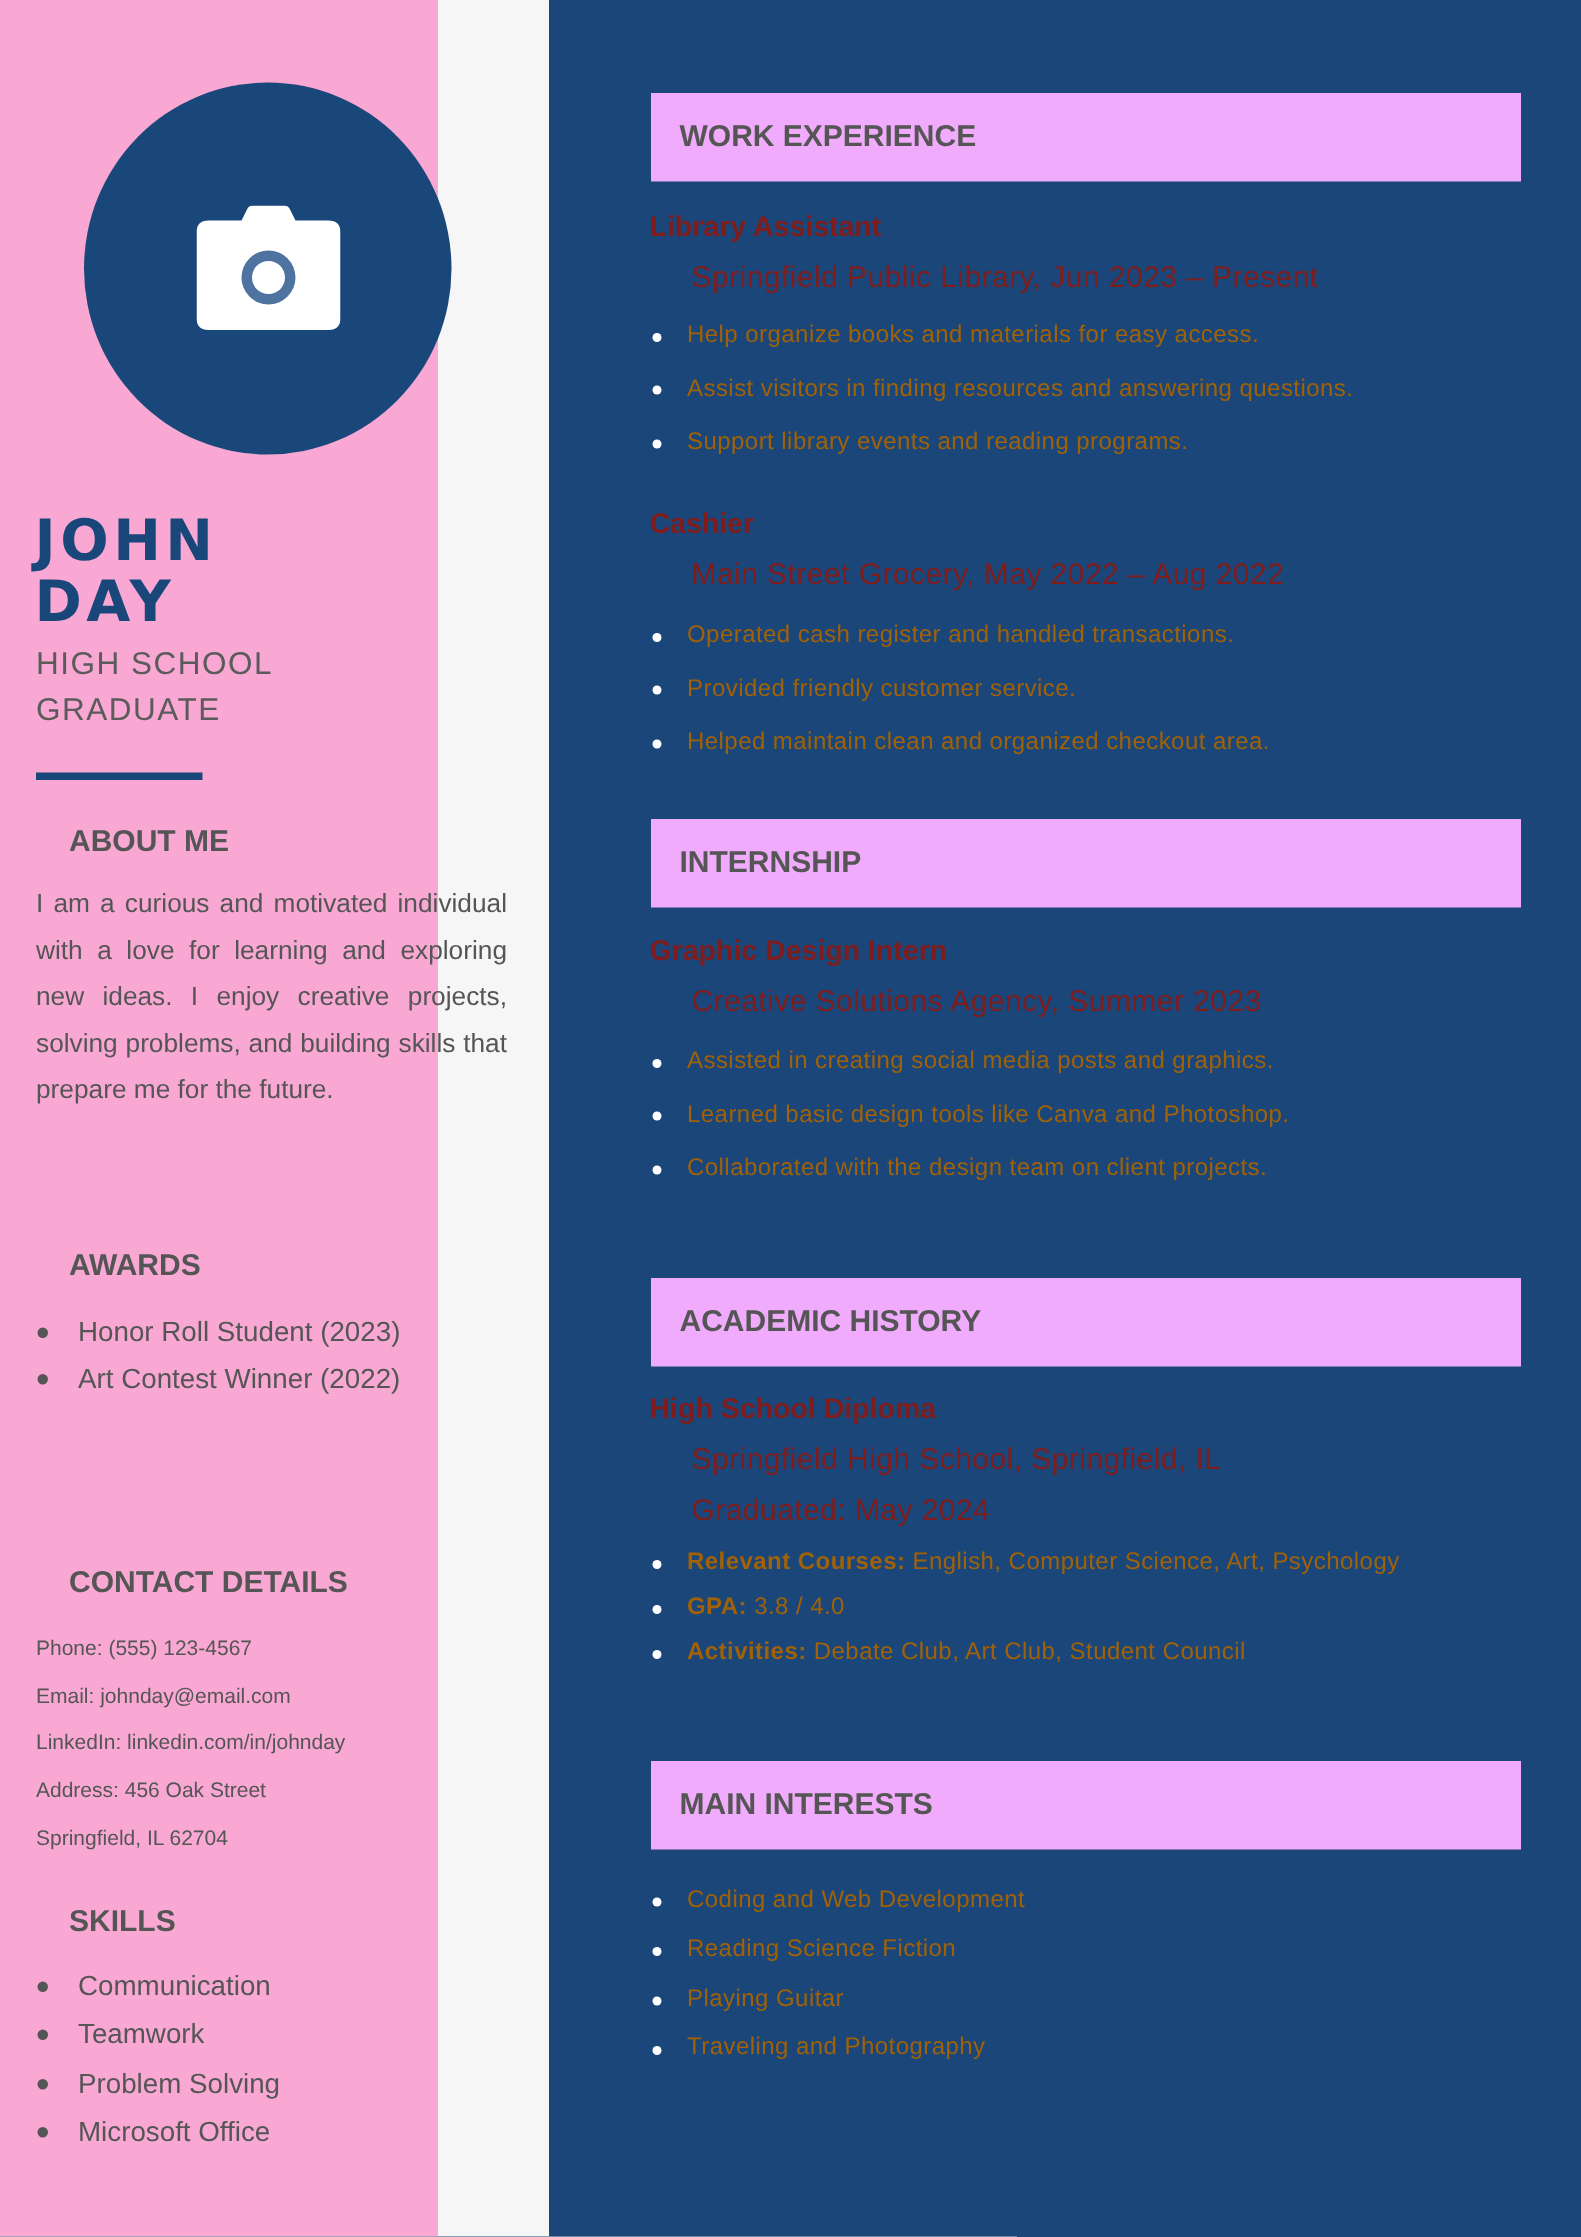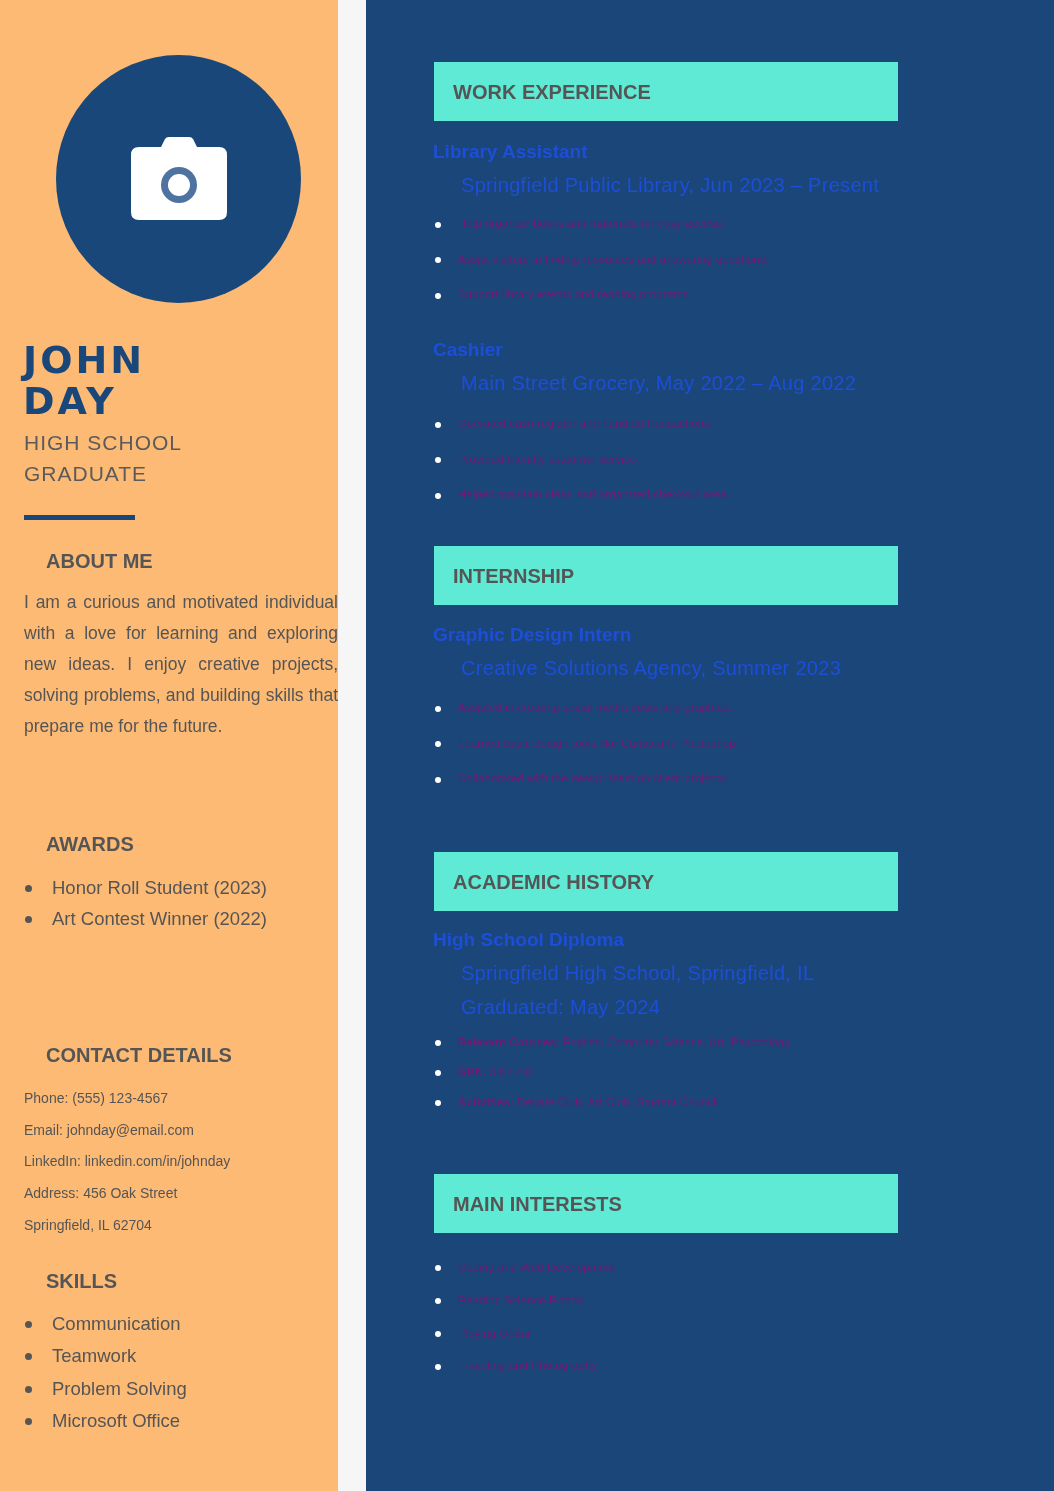--- a/index.html
+++ b/index.html
@@ -1,46 +1,46 @@
 <!DOCTYPE html>
 <html><head>
 <meta charset="utf-8">
 <style>
   * { box-sizing: border-box; margin: 0; padding: 0; }
   html, body { width: 1054px; height: 1491px; overflow: hidden; }
   body { font-family: "Liberation Sans", "DejaVu Sans", sans-serif; background: #f6f6f6; position: relative; }
 
-  .left { position: absolute; left: 0; top: 0; width: 338px; height: 1491px; background: #fdba74; }
+  .left { position: absolute; left: 0; top: 0; width: 292px; height: 1491px; background: #f9a8d4; }
   .right { position: absolute; left: 366px; top: 0; width: 688px; height: 1491px; background: #1b4679; }
 
   .photo { position: absolute; left: 56px; top: 55px; width: 245px; height: 248px; border-radius: 50%; background: #1a477a; }
   .camera { position: absolute; left: 75px; top: 82px; width: 96px; height: 83px; }
 
   .name { position: absolute; left: 23px; top: 340px; color: #1a477a; font-family: "DejaVu Sans", sans-serif; font-weight: bold; font-size: 38px; line-height: 41px; letter-spacing: 3px; }
   .subtitle { position: absolute; left: 24px; top: 427px; color: #5b5b5b; font-size: 21px; line-height: 31px; letter-spacing: 1px; }
   .rule { position: absolute; left: 24px; top: 515px; width: 111px; height: 5px; background: #1a477a; }
 
   .lh { position: absolute; left: 24px; color: #555; font-weight: bold; font-size: 20px; margin-left: 22px; }
   .about { position: absolute; left: 24px; top: 587px; width: 314px; color: #555; font-size: 17.5px; line-height: 31px; text-align: justify; }
 
   .llist { position: absolute; left: 24px; list-style: none; color: #555; font-size: 18.5px; }
   .llist li { position: relative; padding-left: 28px; }
   .llist li::before { content: ""; position: absolute; left: 1px; top: 50%; width: 7px; height: 7px; margin-top: -3px; border-radius: 50%; background: #555; }
   .awards li { line-height: 30.5px; }
   .skills li { line-height: 32.3px; }
 
   .contact { position: absolute; left: 24px; top: 1083px; color: #555; font-size: 14px; line-height: 31.7px; }
 
-  .sec-box { position: absolute; left: 434px; width: 464px; height: 59px; background: #5eead4; }
+  .sec-box { position: absolute; left: 434px; width: 580px; height: 59px; background: #f0abfc; }
   .sec-box span { position: absolute; left: 19px; top: 50%; transform: translateY(-50%); color: #555; font-weight: bold; font-size: 20px; }
 
-  .rtext { position: absolute; left: 433px; color: #1d4ed8; }
+  .rtext { position: absolute; left: 433px; color: #7f1d1d; }
   .jtitle { font-weight: bold; font-size: 19px; }
   .jsub { font-size: 20px; letter-spacing: 0.3px; margin-left: 28px; }
-  .rlist { position: absolute; left: 433px; list-style: none; color: #701a75; font-size: 11px; letter-spacing: 0.3px; }
+  .rlist { position: absolute; left: 433px; list-style: none; color: #a16207; font-size: 16px; letter-spacing: 0.3px; }
   .rlist li { position: relative; padding-left: 25px; }
   .rlist li::before { content: ""; position: absolute; left: 2px; top: 50%; width: 6px; height: 6px; margin-top: -2px; border-radius: 50%; background: #fff; }
   .rlist.spaced li { line-height: 35.5px; }
   .rlist.tight li { line-height: 30px; }
   .rlist.int li { line-height: 32.8px; }
   .rlist b { font-weight: bold; }
 </style>
 </head>
 <body>
 

